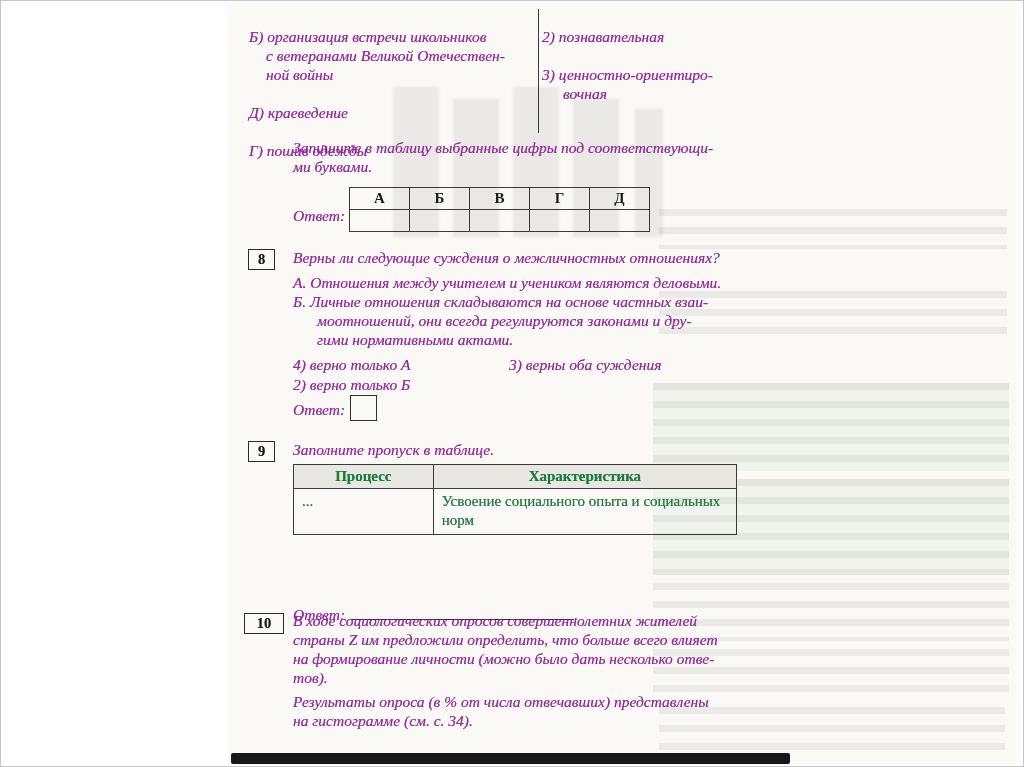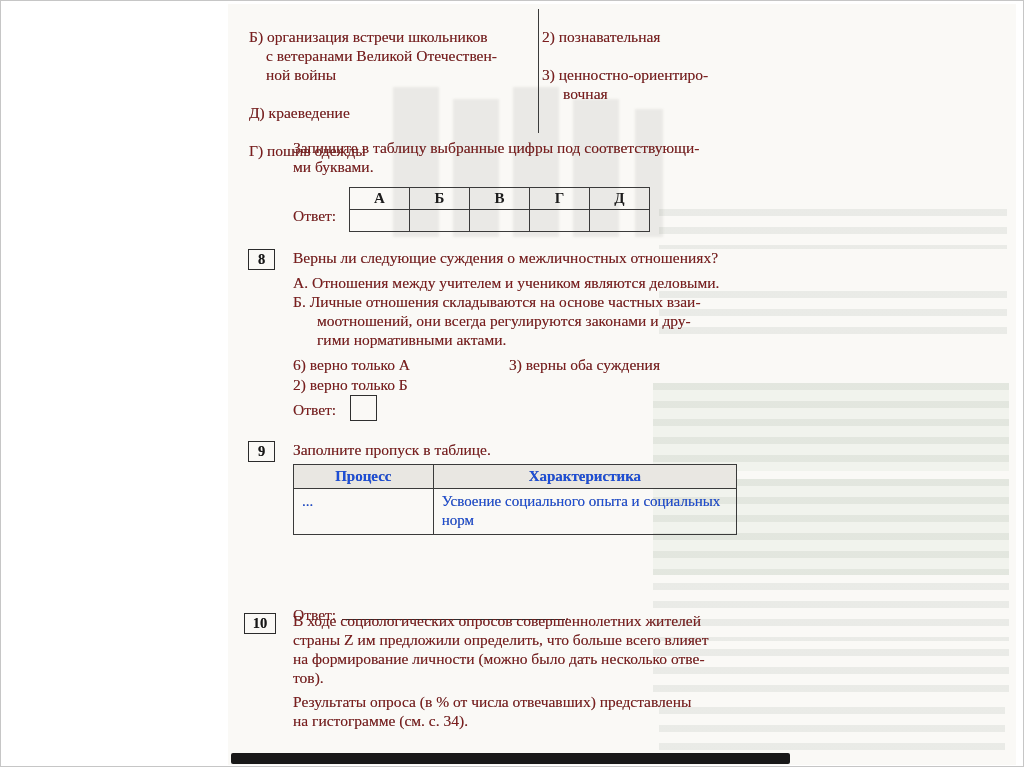--- a/index.html
+++ b/index.html
@@ -4,40 +4,40 @@
 <style>
   * { box-sizing: border-box; }
   body { margin: 0; background: #ffffff; }
   .screen {
     position: relative; width: 1024px; height: 767px;
     background: #ffffff; border: 1px solid #c6c6c6; overflow: hidden;
   }
   .scan-area { position: absolute; left: 227px; top: 3px; width: 788px; height: 761px; background: #faf9f6; }
   .serif {
     font-family: "Liberation Serif", serif; font-size: 15.5px; line-height: 19px;
-    color: #7f1d1d; white-space: pre-line; text-shadow: 0 0 0.5px rgba(25,25,25,0.5);
+    color: #a21caf; white-space: pre-line; text-shadow: 0 0 0.5px rgba(25,25,25,0.5); font-style: italic;
   }
   .abs { position: absolute; }
   .hang17 { padding-left: 17px; text-indent: -17px; }
   .hang21 { padding-left: 21px; text-indent: -21px; }
   .hang24 { padding-left: 24px; text-indent: -24px; }
   .divider { position: absolute; left: 537px; top: 8px; width: 1px; height: 124px; background: #3b3b3b; }
   .qnum {
     position: absolute; border: 1.6px solid #2b2b2b; display: flex; align-items: center; justify-content: center;
     font-family: "Liberation Serif", serif; font-weight: bold; font-size: 14.5px; color: #171717;
     text-shadow: 0 0 0.5px rgba(25,25,25,0.5); background: transparent;
   }
   .anstable { position: absolute; left: 348px; top: 186px; border-collapse: collapse; }
   .anstable td {
     border: 1px solid #3a3a3a; width: 60px; height: 22px; text-align: center; vertical-align: middle;
     font-family: "Liberation Serif", serif; font-size: 15px; font-weight: bold; color: #1d1d1d; padding: 0;
   }
   .qtable {
     position: absolute; left: 292px; top: 463px; width: 444px; border-collapse: collapse;
-    font-family: "Liberation Serif", serif; font-size: 15px; color: #1d4ed8;
+    font-family: "Liberation Serif", serif; font-size: 15px; color: #15803d;
     text-shadow: 0 0 0.5px rgba(25,25,25,0.5);
   }
   .qtable th, .qtable td { border: 1px solid #3a3a3a; padding: 3px 8px; line-height: 19px; vertical-align: top; text-align: left; }
   .qtable th { text-align: center; font-weight: bold; background: #e9e7e2; padding: 2px 8px; }
   .ansbox { position: absolute; left: 349px; top: 394px; width: 27px; height: 26px; border: 1px solid #2f2f2f; }
   .blank { display: inline-block; width: 223px; height: 13px; border-bottom: 1px solid #2f2f2f; margin-left: 6px; }
   .bottom-bar { position: absolute; left: 230px; top: 752px; width: 559px; height: 11px; background: #181818; border-radius: 2px; }
   .gbar { position: absolute; background: rgba(128,128,122,0.13); filter: blur(1px); }
   .ghost {
     position: absolute;
@@ -108,21 +108,21 @@
     </tr>
   </tbody>
     </table>
 
   <div class="qnum" style="left:247px; top:248px; width:27px; height:21px;">8</div>
   <div class="abs serif" style="left:292px; top:272px; width:480px;">А. Отношения между учителем и учеником являются деловыми.</div>
   <div class="abs serif" style="left:292px; top:247px; width:470px;">Верны ли следующие суждения о межличностных отношениях?</div>
   <div class="abs serif hang24" style="left:292px; top:291px; width:480px;">Б. Личные отношения складываются на основе частных взаи-
 моотношений, они всегда регулируются законами и дру-
 гими нормативными актами.</div>
-  <div class="abs serif" style="left:292px; top:354px;">6) верно только А</div>
+  <div class="abs serif" style="left:292px; top:354px;">4) верно только А</div>
   <div class="abs serif" style="left:292px; top:374px;">2) верно только Б</div>
   <div class="abs serif" style="left:508px; top:354px;">3) верны оба суждения</div>
   <div class="abs serif" style="left:292px; top:399px;">Ответ:</div>
   <div class="ansbox"></div>
 
   <div class="qnum" style="left:247px; top:440px; width:27px; height:21px;">9</div>
   <div class="abs serif" style="left:292px; top:439px; width:400px;">Заполните пропуск в таблице.</div>
 
   <table class="qtable">
     <colgroup>
@@ -138,21 +138,21 @@
       <td style="height:46px;">...</td>
       <td>Усвоение социального опыта и социальных норм</td>
     </tr>
   </tbody>
     </table>
 
   <div class="abs serif" style="left:292px; top:585px;">
     <span>Ответ:</span><span class="blank"></span><span>.</span>
   </div>
 
-  <div class="qnum" style="left:243px; top:612px; width:32px; height:21px;">10</div>
+  <div class="qnum" style="left:243px; top:612px; width:40px; height:21px;">10</div>
   <div class="abs serif" style="left:292px; top:610px; width:480px;">В ходе социологических опросов совершеннолетних жителей
 страны Z им предложили определить, что больше всего влияет
 на формирование личности (можно было дать несколько отве-
 тов).</div>
   <div class="abs serif" style="left:292px; top:691px; width:480px;">Результаты опроса (в % от числа отвечавших) представлены
 на гистограмме (см. с. 34).</div>
 
   <div class="bottom-bar"></div>
 
 </div>

